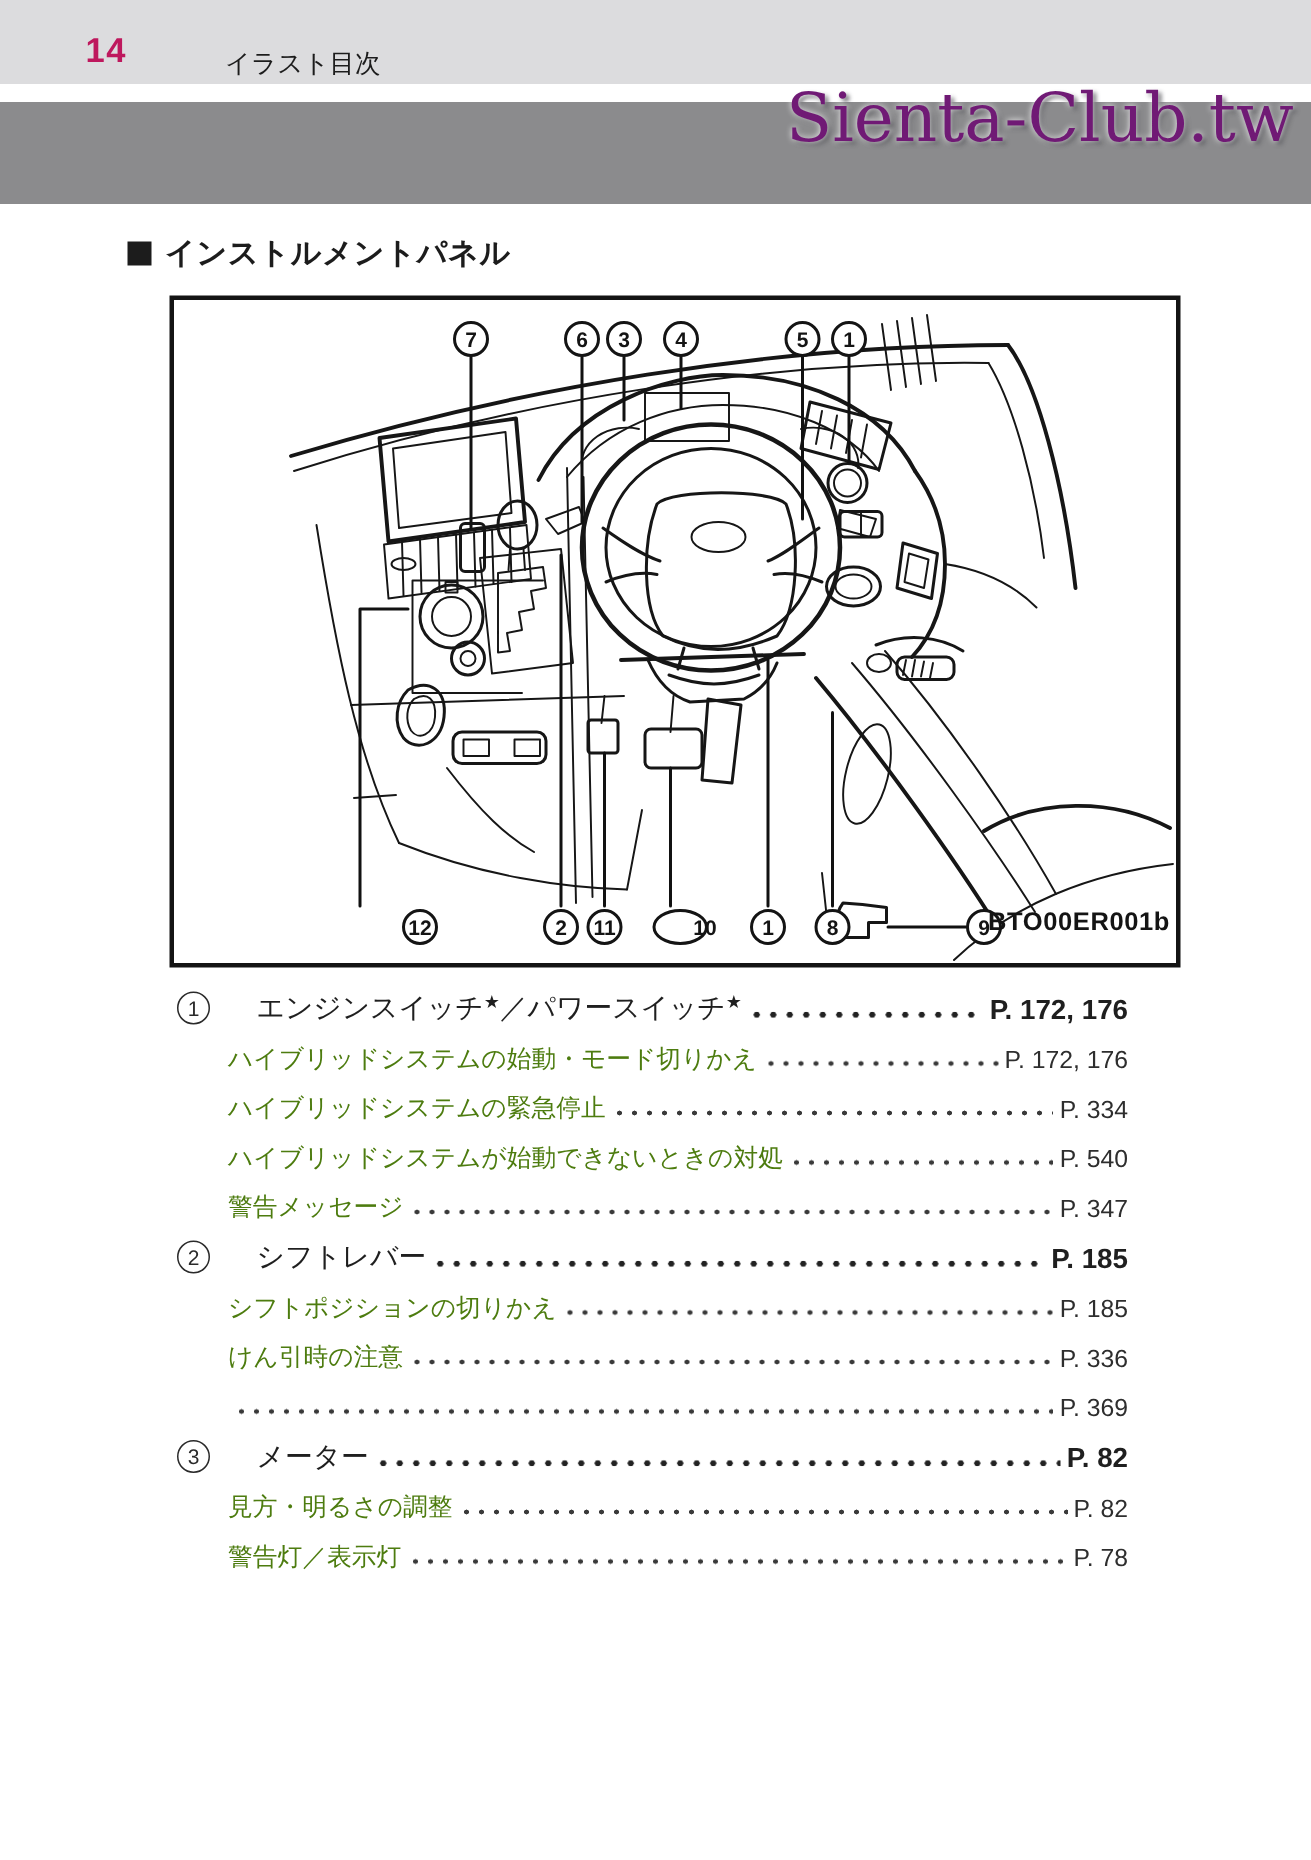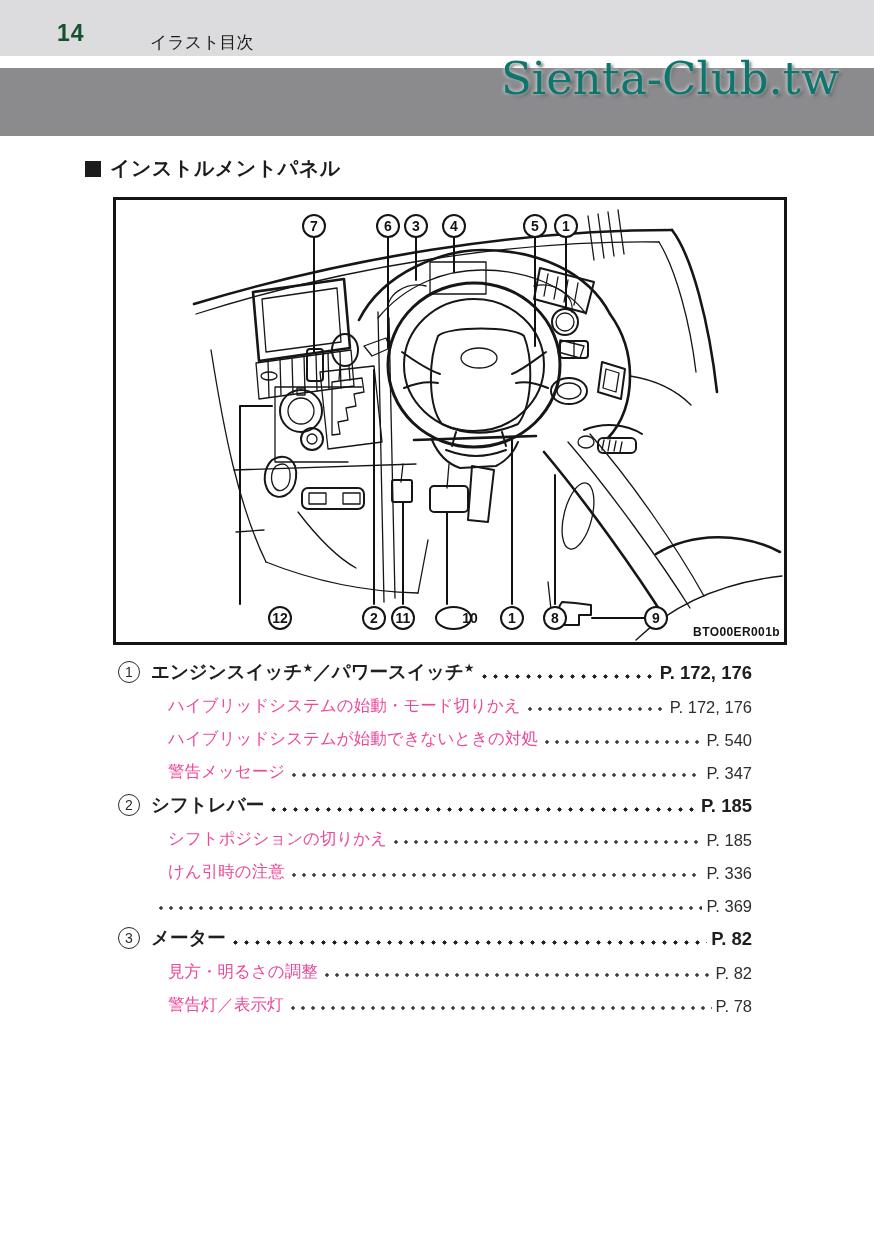--- a/index.html
+++ b/index.html
@@ -3,54 +3,54 @@
 <meta charset="utf-8">
 <style>
   html,body{margin:0;padding:0;}
   body{
     width:874px;height:1240px;position:relative;background:#ffffff;
     font-family:"Liberation Sans","DejaVu Sans",sans-serif;color:#222;
     overflow:hidden;
   }
   
   .bar-light{position:absolute;left:0;top:0;width:874px;height:56px;background:#dcdcde;}
-  .page-num{position:absolute;left:57px;top:20px;font-size:23px;font-weight:600;color:#14532d;letter-spacing:1px;}
+  .page-num{position:absolute;left:57px;top:20px;font-size:23px;font-weight:600;color:#be185d;letter-spacing:1px;}
   .header-section{position:absolute;left:150px;top:31px;font-size:17px;color:#1c1c1c;text-align:center;}
   .bar-dark{position:absolute;left:0;top:68px;width:874px;height:68px;background:#8b8b8d;}
   .watermark{
-    position:absolute;left:501px;top:52px;font-family:"DejaVu Serif","Liberation Serif",serif;
-    font-size:45px;color:#0f766e;white-space:nowrap;
+    position:absolute;left:524px;top:52px;font-family:"DejaVu Serif","Liberation Serif",serif;
+    font-size:45px;color:#701a75;white-space:nowrap;
     text-shadow:0 0 4px rgba(255,255,255,.95),2px 2px 3px rgba(70,70,75,.9);
   }
   
   .sec-heading{position:absolute;left:85px;top:155px;display:flex;align-items:center;}
   .sq-bullet{width:16px;height:16px;background:#1c1c1c;margin-right:9px;}
   .sec-heading-text{font-size:20px;font-weight:bold;color:#1c1c1c;letter-spacing:.5px;}
   
   .figure{position:absolute;left:113px;top:197px;width:668px;height:442px;border:3px solid #141414;background:#fff;}
   .figure svg{position:absolute;left:0;top:0;}
   .callout{
     position:absolute;width:24px;height:24px;border:2px solid #141414;border-radius:50%;
     background:#fff;display:flex;align-items:center;justify-content:center;
     font-size:14px;font-weight:bold;color:#141414;box-sizing:border-box;line-height:1;
   }
-  .fig-code{position:absolute;right:4px;bottom:3px;font-size:12px;font-weight:bold;color:#141414;letter-spacing:.4px;}
+  .fig-code{position:absolute;right:4px;bottom:17px;font-size:17px;font-weight:bold;color:#141414;letter-spacing:.4px;}
   
   .toc{position:absolute;left:118px;top:651px;width:634px;}
   .row{display:flex;align-items:flex-end;}
   .row-main{height:34px;margin-top:0;}
   .row-sub{height:33px;padding-left:34px;}
   .cnum{
     flex:0 0 auto;width:22px;height:22px;border:1.5px solid #2a2a2a;border-radius:50%;
     display:flex;align-items:center;justify-content:center;font-size:14px;color:#2a2a2a;
     box-sizing:border-box;margin-right:11px;margin-bottom:2px;line-height:1;
   }
-  .t-main{font-size:18.5px;font-weight:bold;color:#1f1f1f;white-space:nowrap;margin-bottom:1px;}
+  .t-main{font-size:18.5px;font-weight:normal;color:#1f1f1f;white-space:nowrap;margin-bottom:1px;margin-left:20px;}
   .t-main sup{font-size:12px;vertical-align:6px;}
-  .t-sub{font-size:16.5px;color:#ec4899;white-space:nowrap;margin-bottom:1px;margin-left:16px;}
+  .t-sub{font-size:16.5px;color:#4d7c0f;white-space:nowrap;margin-bottom:1px;}
   .leader{flex:1 1 auto;margin:0 4px;align-self:flex-end;}
   .leader-main{
     height:5px;margin-bottom:6px;
     background-image:radial-gradient(circle,#222 1.9px,transparent 2.2px);
     background-size:11px 5px;background-repeat:repeat-x;background-position:0 50%;
   }
   .leader-sub{
     height:4px;margin-bottom:7px;
     background-image:radial-gradient(circle,#3a3a3a 1.5px,transparent 1.8px);
     background-size:10px 4px;background-repeat:repeat-x;background-position:0 50%;
@@ -228,20 +228,25 @@
     <span class="t-main"><span>エンジンスイッチ</span><sup>★</sup><span>／パワースイッチ</span><sup>★</sup></span>
     <span class="leader leader-main"></span>
     <span class="p-main">P. 172, 176</span>
   </div>
   <div class="row row-sub">
     <span class="t-sub">ハイブリッドシステムの始動・モード切りかえ</span>
     <span class="leader leader-sub"></span>
     <span class="p-sub">P. 172, 176</span>
   </div>
   <div class="row row-sub">
+    <span class="t-sub">ハイブリッドシステムの緊急停止</span>
+    <span class="leader leader-sub"></span>
+    <span class="p-sub">P. 334</span>
+  </div>
+  <div class="row row-sub">
     <span class="t-sub">ハイブリッドシステムが始動できないときの対処</span>
     <span class="leader leader-sub"></span>
     <span class="p-sub">P. 540</span>
   </div>
   <div class="row row-sub">
     <span class="t-sub">警告メッセージ</span>
     <span class="leader leader-sub"></span>
     <span class="p-sub">P. 347</span>
   </div>
 

